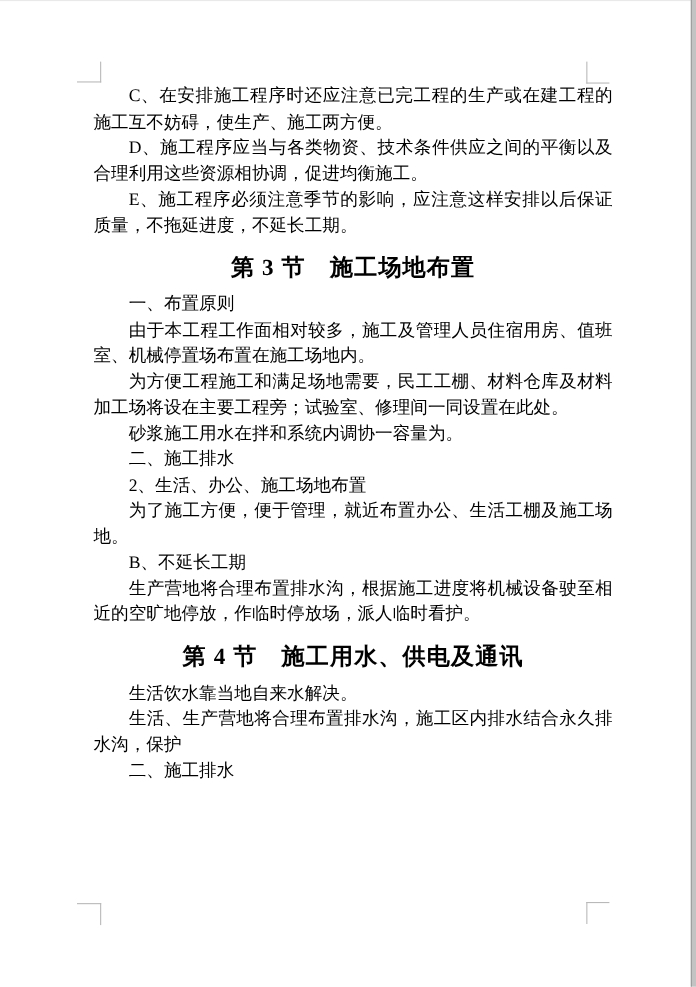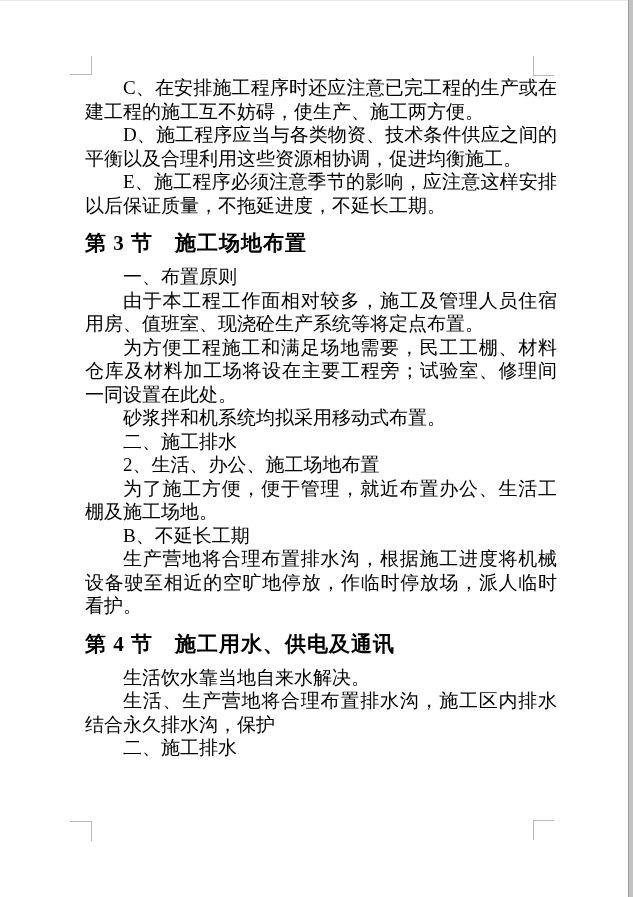--- a/index.html
+++ b/index.html
@@ -44,51 +44,51 @@
 
   .doc-content {
     position: absolute;
     left: 85px;
     top: 76px;
     width: 472px;
     color: #000000;
   }
   .doc-content p.body {
     margin: 0;
-    font-size: 19px;
+    font-size: 16px;
     line-height: 23.5px;
     text-align: justify;
     text-indent: 2em;
     word-break: break-all;
   }
   .doc-content h2.heading {
     margin: 10px 0 6px 0;
     font-size: 21px;
     line-height: 32px;
     font-weight: bold;
-    text-align: left;
+    text-align: center;
     text-indent: 0;
     letter-spacing: 1px;
   }
 </style>
 </head>
 <body>
 
 <div class="page">
   <div class="top-edge-line"></div>
 
   <div class="doc-content">
       <p class="body">C、在安排施工程序时还应注意已完工程的生产或在建工程的施工互不妨碍，使生产、施工两方便。</p>
       <p class="body">D、施工程序应当与各类物资、技术条件供应之间的平衡以及合理利用这些资源相协调，促进均衡施工。</p>
       <p class="body">E、施工程序必须注意季节的影响，应注意这样安排以后保证质量，不拖延进度，不延长工期。</p>
       <h2 class="heading">第 3 节　施工场地布置</h2>
       <p class="body">一、布置原则</p>
-      <p class="body">由于本工程工作面相对较多，施工及管理人员住宿用房、值班室、现浇砼生产系统等将定点布置。</p>
+      <p class="body">由于本工程工作面相对较多，施工及管理人员住宿用房、值班室、机械停置场布置在施工场地内。</p>
       <p class="body">为方便工程施工和满足场地需要，民工工棚、材料仓库及材料加工场将设在主要工程旁；试验室、修理间一同设置在此处。</p>
-      <p class="body">砂浆拌和机系统均拟采用移动式布置。</p>
+      <p class="body">砂浆施工用水在拌和系统内调协一容量为。</p>
       <p class="body">二、施工排水</p>
       <p class="body">2、生活、办公、施工场地布置</p>
       <p class="body">为了施工方便，便于管理，就近布置办公、生活工棚及施工场地。</p>
       <p class="body">B、不延长工期</p>
       <p class="body">生产营地将合理布置排水沟，根据施工进度将机械设备驶至相近的空旷地停放，作临时停放场，派人临时看护。</p>
       <h2 class="heading">第 4 节　施工用水、供电及通讯</h2>
       <p class="body">生活饮水靠当地自来水解决。</p>
       <p class="body">生活、生产营地将合理布置排水沟，施工区内排水结合永久排水沟，保护</p>
       <p class="body">二、施工排水</p>
     </div>

